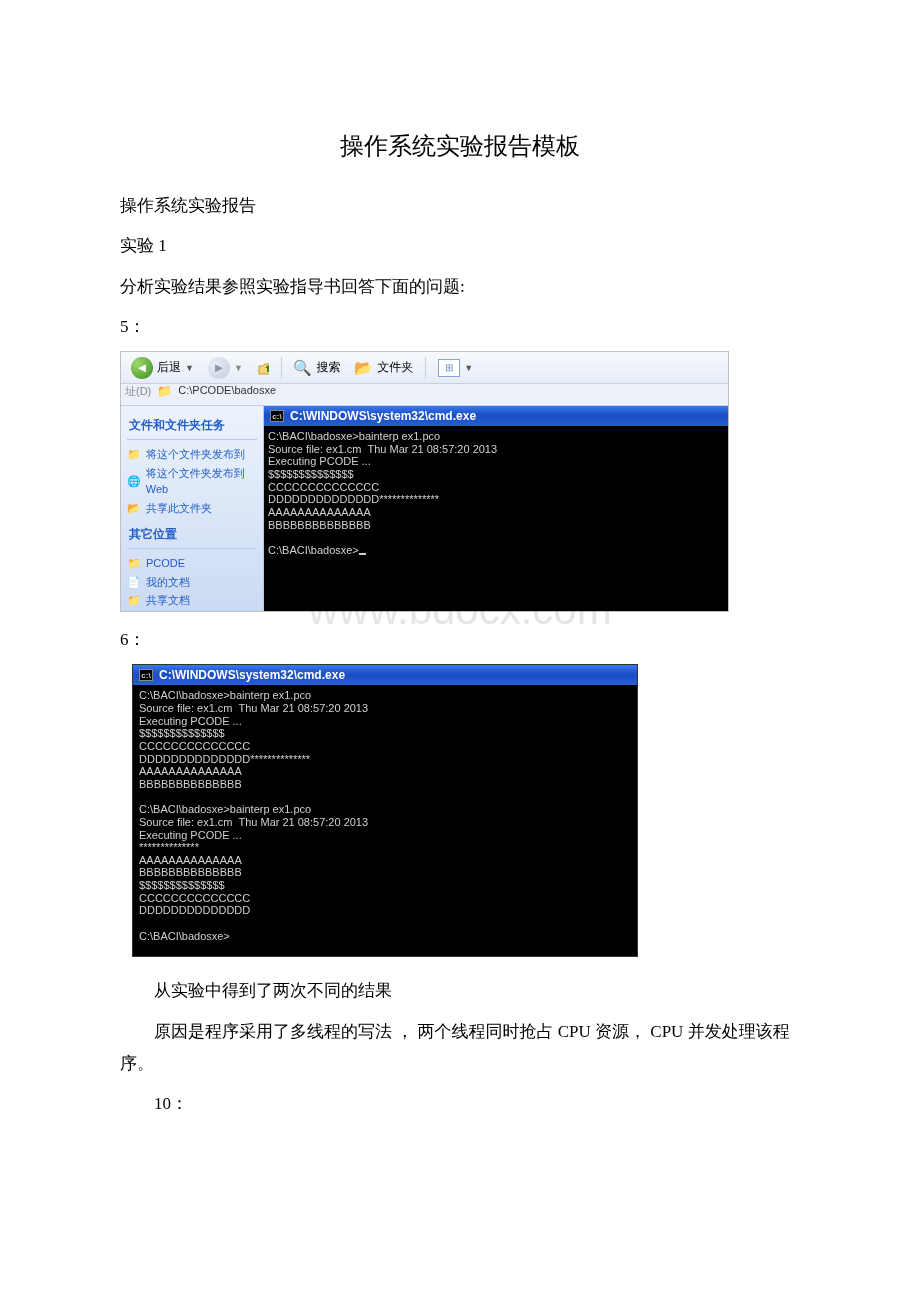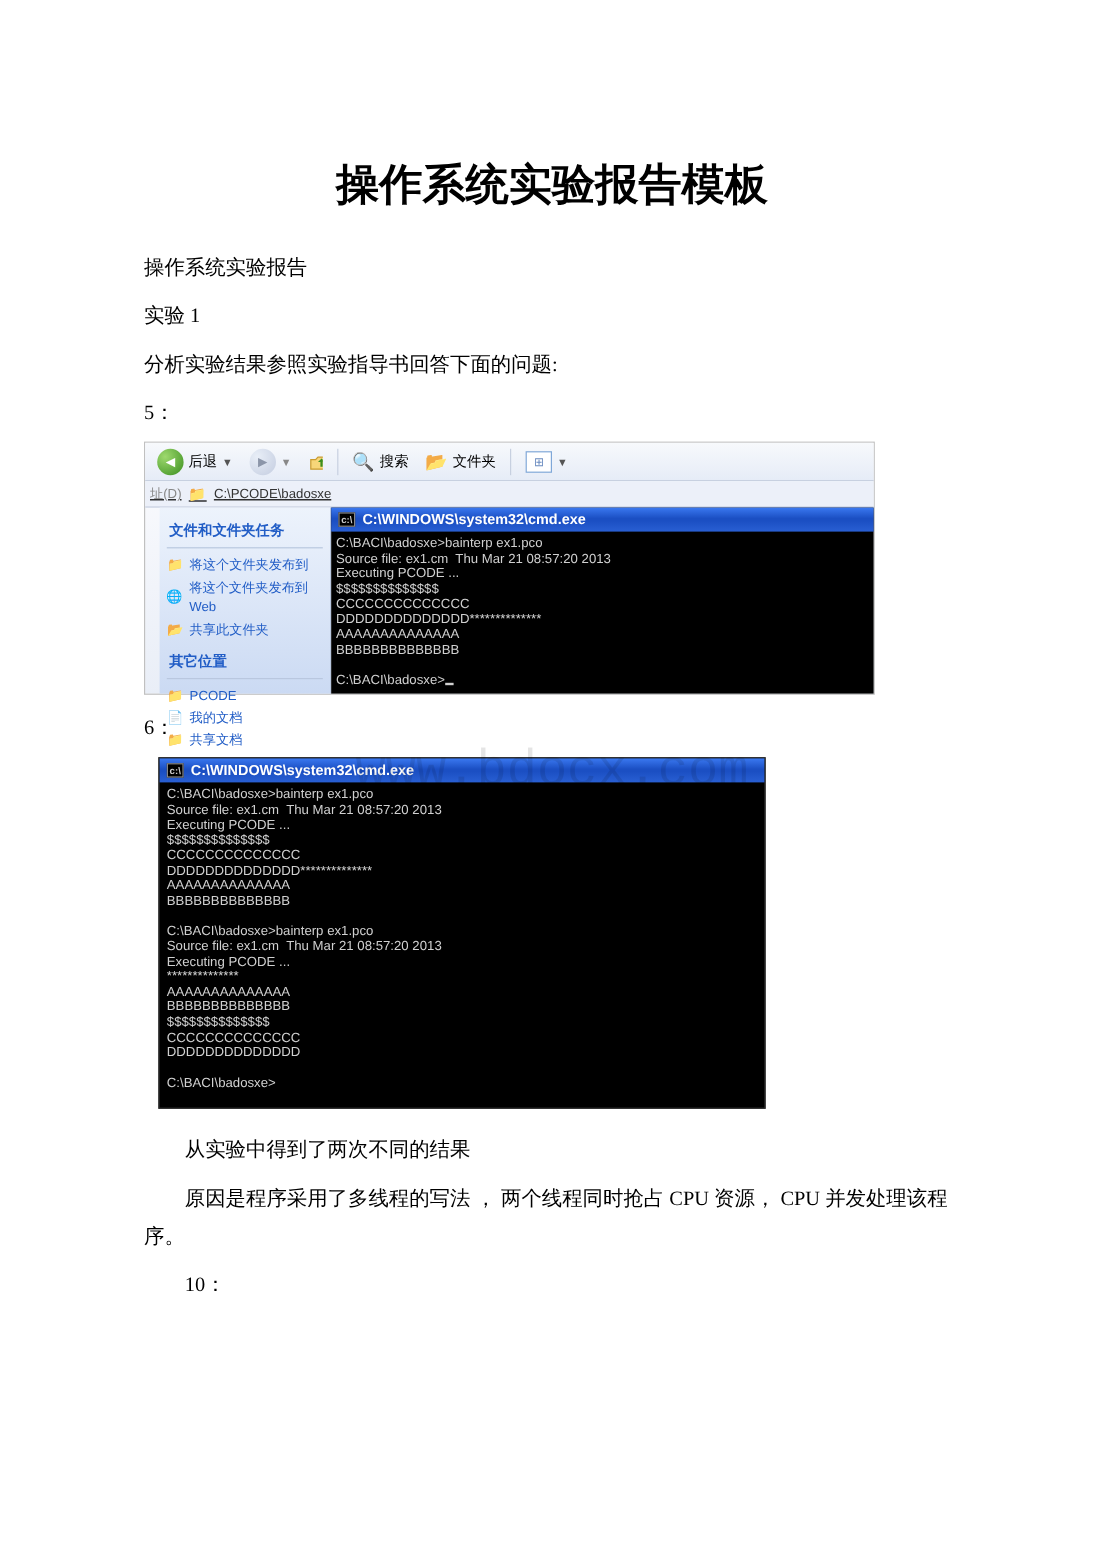--- a/index.html
+++ b/index.html
@@ -5,36 +5,36 @@
     * { margin: 0; padding: 0; box-sizing: border-box; }
     body {
       width: 920px;
       background: #fff;
       font-family: "SimSun", "宋体", serif;
       padding: 130px 120px 60px 120px;
     }
     .doc-title {
       text-align: center;
       font-family: "SimHei", "黑体", sans-serif;
-      font-size: 36px;
-      font-weight: bold;
+      font-size: 24px;
+      font-weight: normal;
       margin-bottom: 28px;
     }
     .body-text {
       font-size: 17px;
       line-height: 1.9;
       margin-bottom: 8px;
     }
     .indent { text-indent: 2em; }
     .watermark {
       position: absolute;
-      top: 618px;
+      top: 586px;
       left: 50%;
       transform: translateX(-50%);
-      font-family: Liberation Mono, monospace;
+      font-family: Liberation Sans, sans-serif;
       font-size: 42px;
       color: rgba(0,0,0,0.1);
       font-weight: 400;
       z-index: 5;
       pointer-events: none;
     }
 
     
     .shot1 {
       width: 609px;
@@ -85,30 +85,29 @@
       width: 22px; height: 18px;
       border: 1px solid #7fa7d8;
       background: #fff;
       display: inline-flex; align-items: center; justify-content: center;
       font-size: 10px; color: #6b8cc0;
     }
     .addrbar1 {
       height: 22px;
       background: #ecf0f9;
       border-bottom: 1px solid #c7d0e0;
-      display: flex; align-items: center;
-      padding: 0 4px; gap: 6px; text-decoration: underline;
+      display: flex; 
+      padding: 0 4px; gap: 6px;
     }
     .addr-label { color: #888; font-size: 11px; }
     .addr-icon { color: #e7b54a; font-size: 12px; }
     .addr-text { color: #333; font-size: 11px; }
     .shot1-body {
       display: flex;
-      height: 155px;
-      padding-left: 12px;
+      height: 205px;
     }
     .leftpane {
       width: 143px;
       background: linear-gradient(#edf3fc, #cbdaf3);
       border-right: 1px solid #b9c7df;
       padding: 6px 0 0 0;
     }
     .taskbox {
       margin: 2px 6px 6px 6px;
     }

